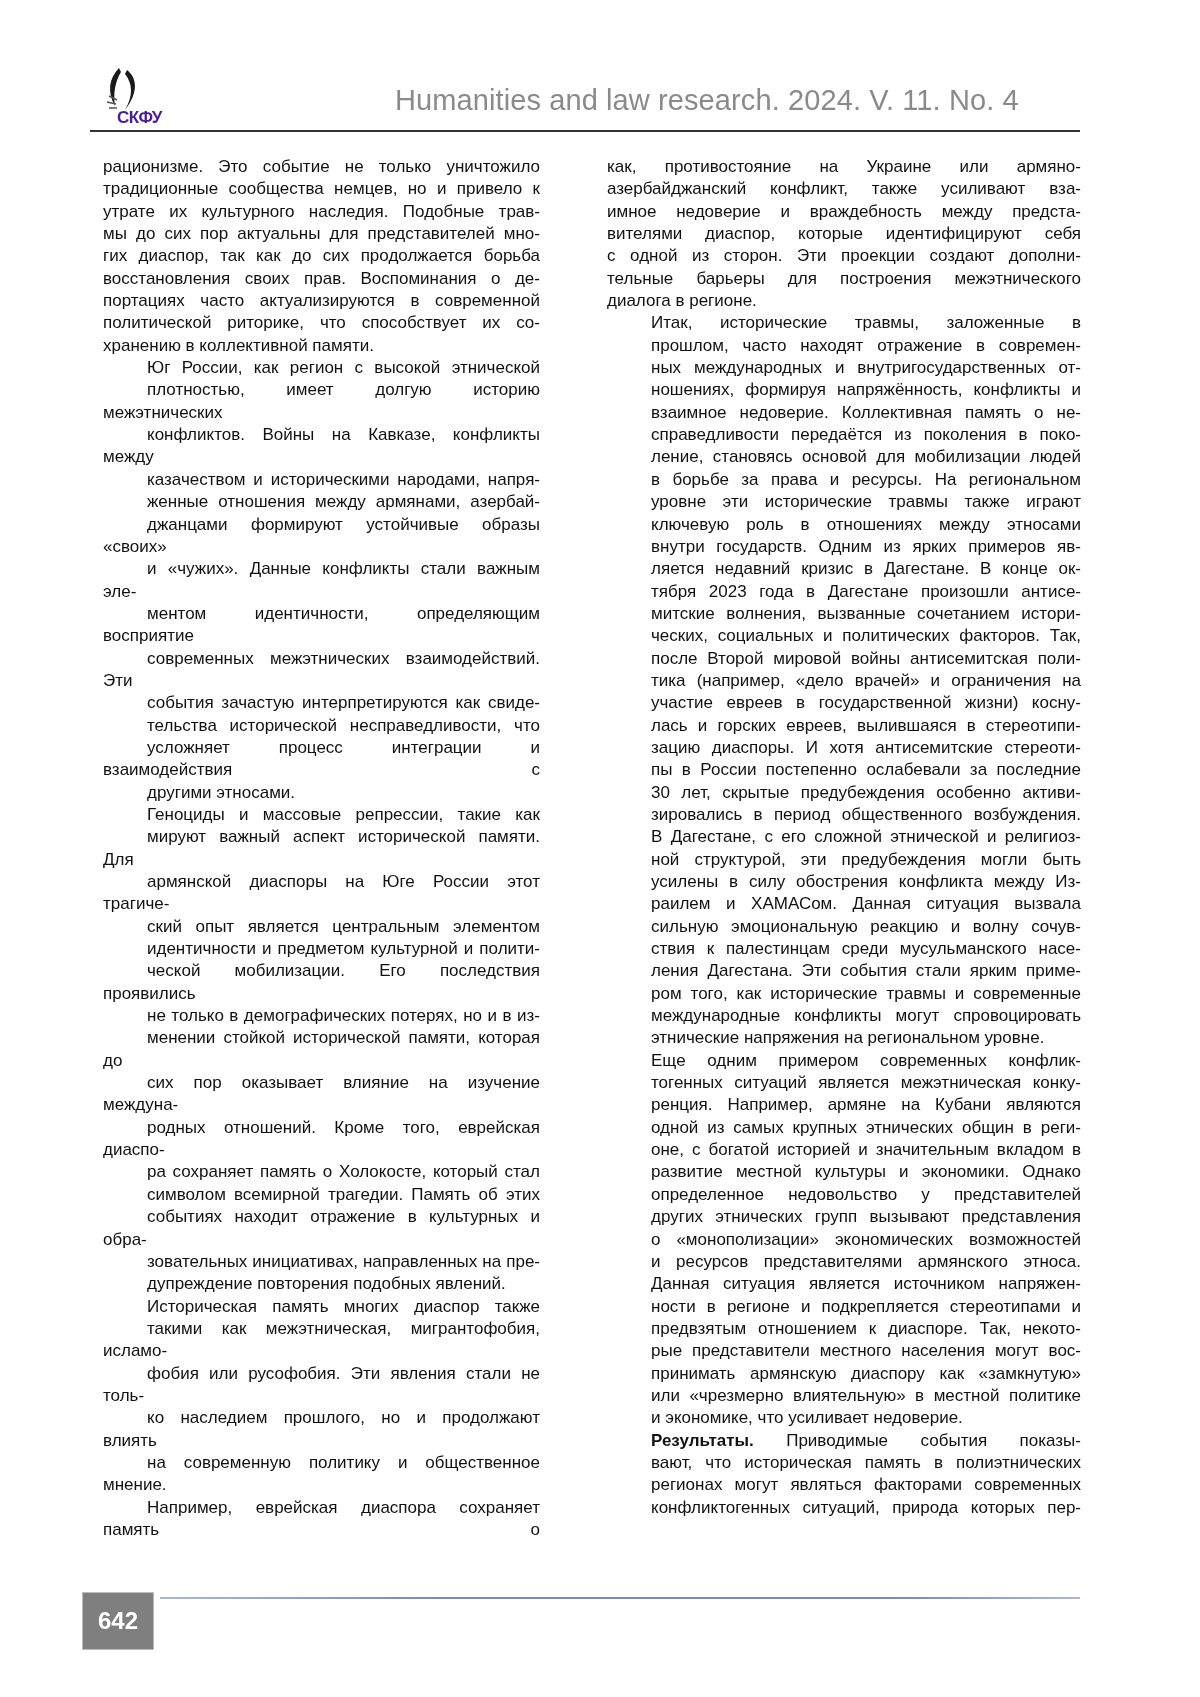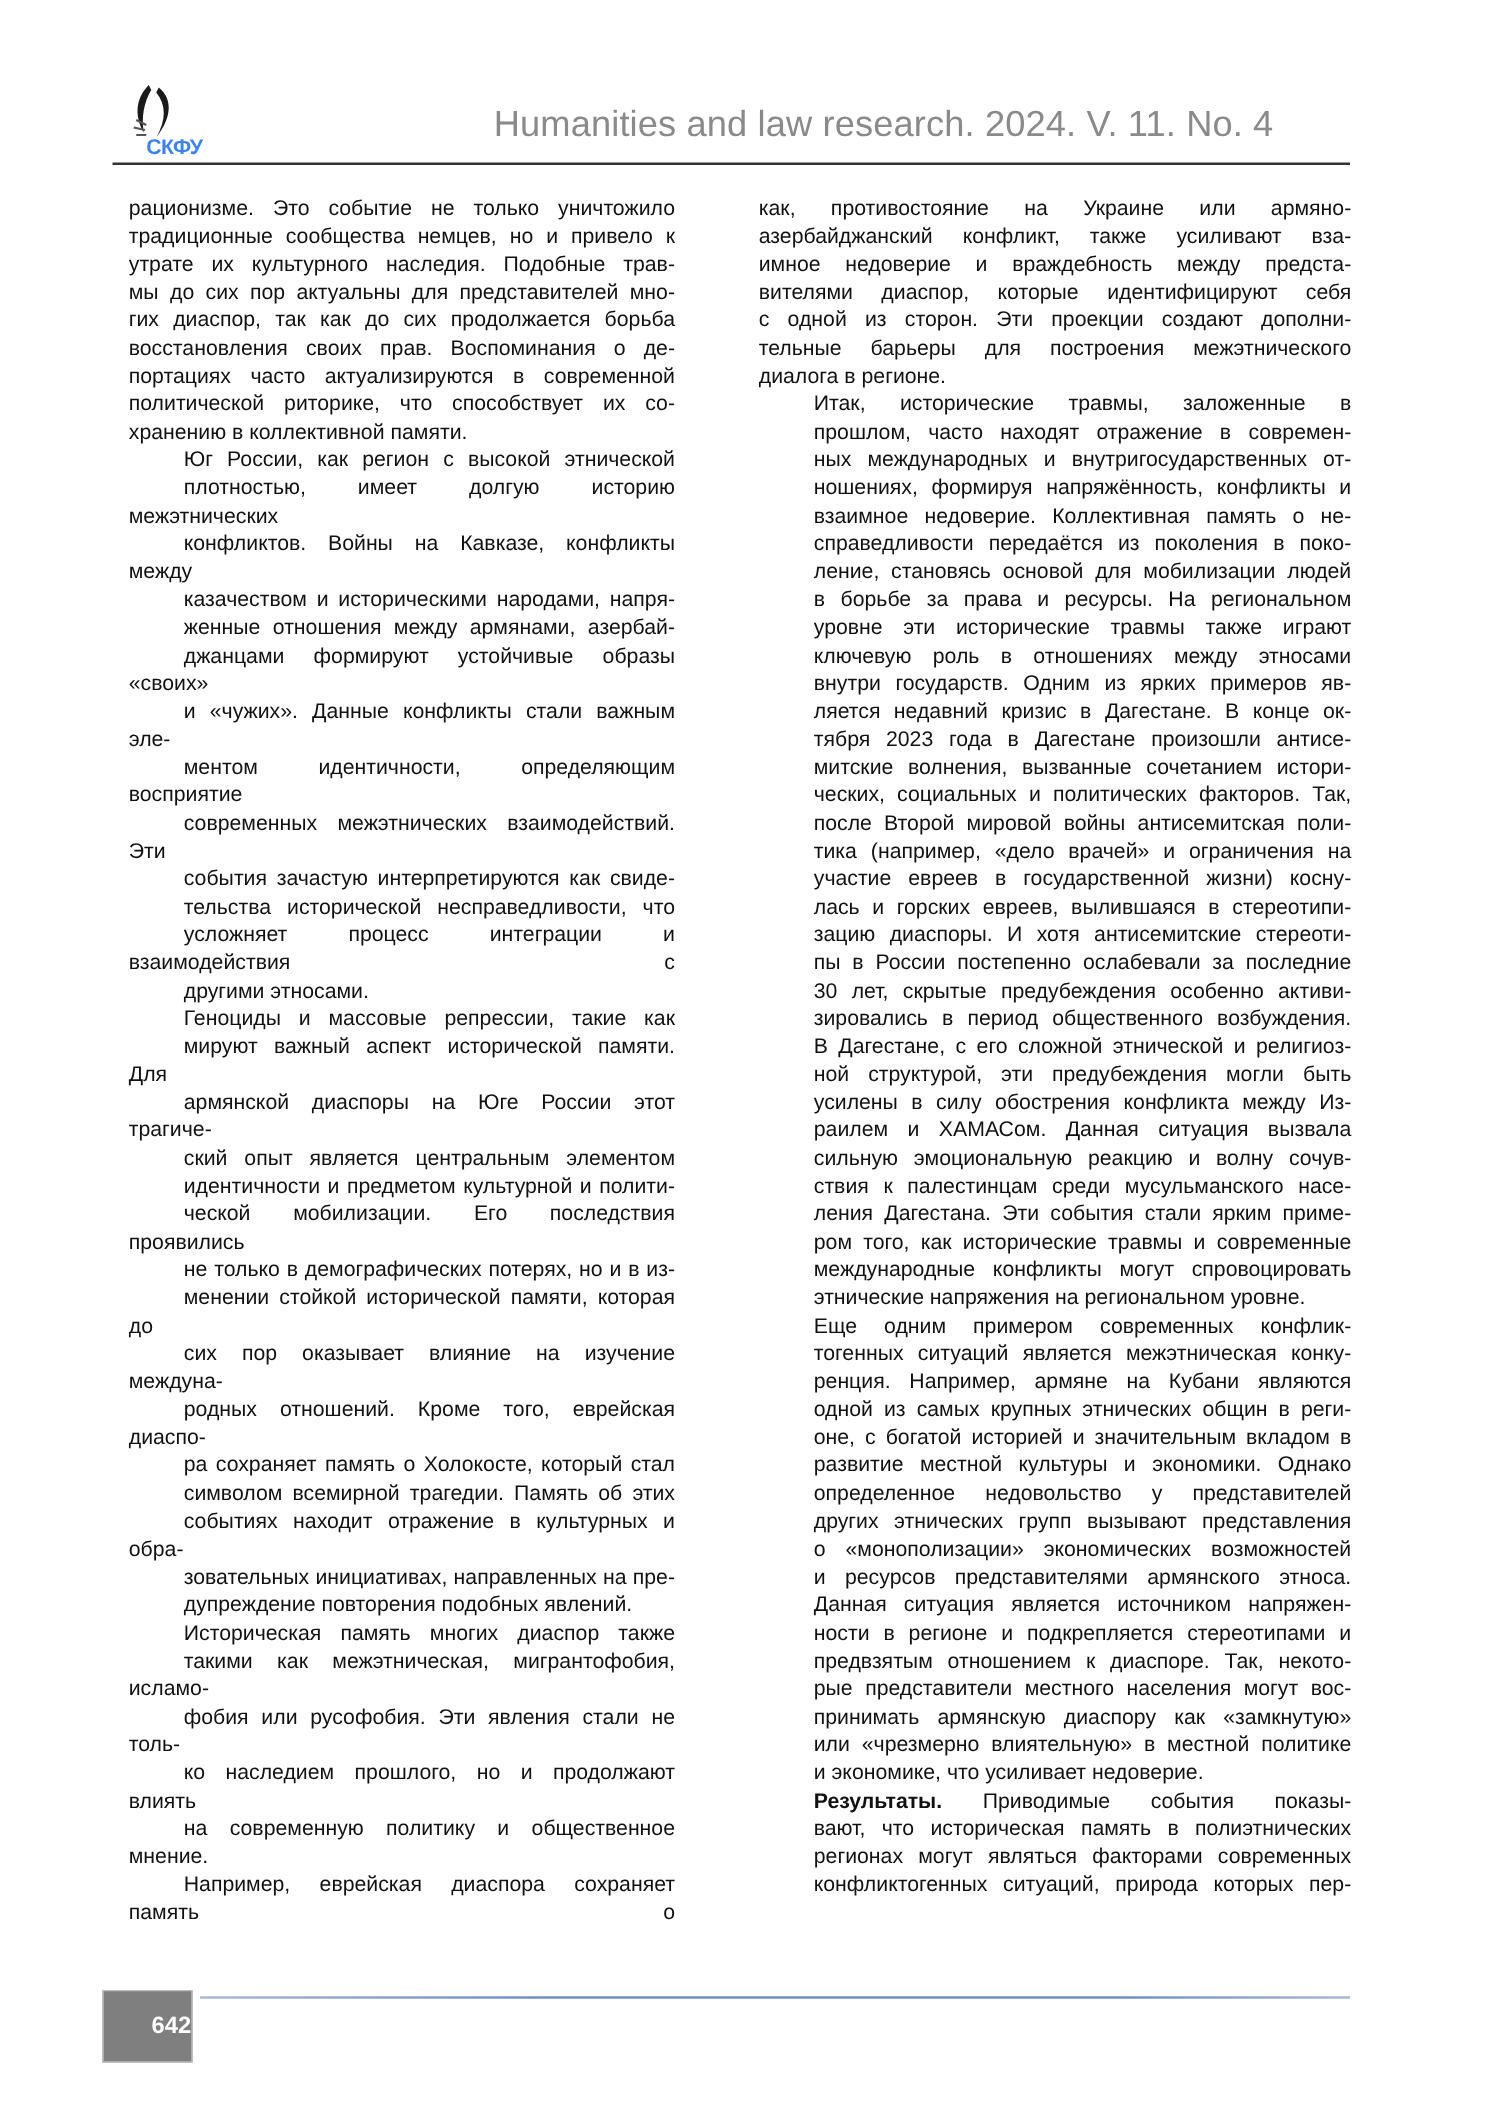--- a/index.html
+++ b/index.html
@@ -2,39 +2,39 @@
 <html><head>
 <meta charset="utf-8">
 <style>
   html, body { margin: 0; padding: 0; background: #ffffff; }
   body { width: 1200px; height: 1697px; position: relative; overflow: hidden;
          font-family: "Liberation Sans", sans-serif; color: #111; }
   .header { position: absolute; left: 95px; top: 62px; width: 990px; height: 70px; }
   .logo { position: absolute; left: 8px; top: 4px; width: 80px; height: 64px; }
   .logo svg { position: absolute; left: 0; top: 0; }
   .logo-text { position: absolute; left: 14px; top: 42px; font-size: 17px; font-weight: bold;
-               letter-spacing: -0.5px; color: #3b82f6; }
+               letter-spacing: -0.5px; color: #4c1d95; }
   .journal-title { position: absolute; left: 300px; top: 22px; font-size: 29px; color: #8a8a8a;
                    white-space: nowrap; letter-spacing: 0.1px; }
   .header-rule { position: absolute; left: 90px; top: 130px; width: 990px; height: 2px; background: #333; }
 
   .col { position: absolute; top: 156px; font-size: 17px; line-height: 22.35px; text-align: justify;
          hyphens: manual; }
   .col-left { left: 103px; width: 437px; }
   .col-right { left: 607px; width: 474px; }
   .col p { margin: 0; text-indent: 44px; }
   .col p.cont { text-indent: 0; }
   .col p span.line { display: block; text-align: justify; text-align-last: justify; }
   .col p span.line.last { text-align-last: left; }
   .bold { font-weight: bold; }
 
   .footer-box { position: absolute; left: 82px; top: 1592px; width: 70px; height: 56px; background: #7f7f7f;
                 border: 1px solid #bdbdbd; }
-  .page-num { position: absolute; left: 0; top: 0; width: 70px; line-height: 56px; text-align: right;
-              color: #ffffff; font-size: 19px; font-weight: bold; }
+  .page-num { position: absolute; left: 0; top: 0; width: 70px; line-height: 56px; text-align: center;
+              color: #ffffff; font-size: 24px; font-weight: bold; }
   .footer-rule { position: absolute; left: 160px; top: 1597px; width: 920px; height: 2px;
                  background: linear-gradient(to right, #a9b9d8, #6f8ec4 30%, #6f8ec4 80%, #a9b9d8); }
 </style>
 </head>
 <body>
 
 <div class="header">
   <div class="logo">
     <svg width="60" height="50" viewBox="0 0 60 50">
       <path d="M16 2 C6 12, 4 26, 12 40 C10 28, 12 16, 18 6 Z" fill="#1a1a1a"></path>

